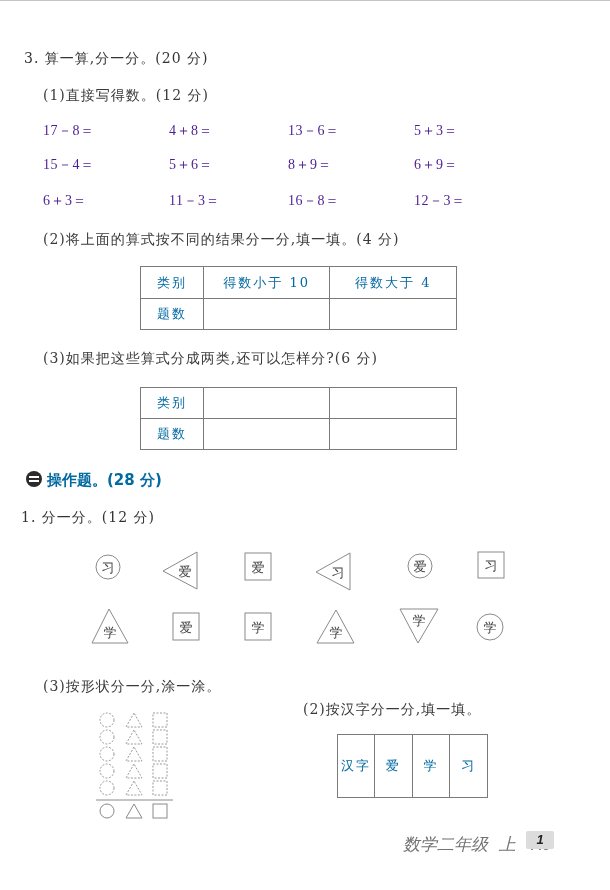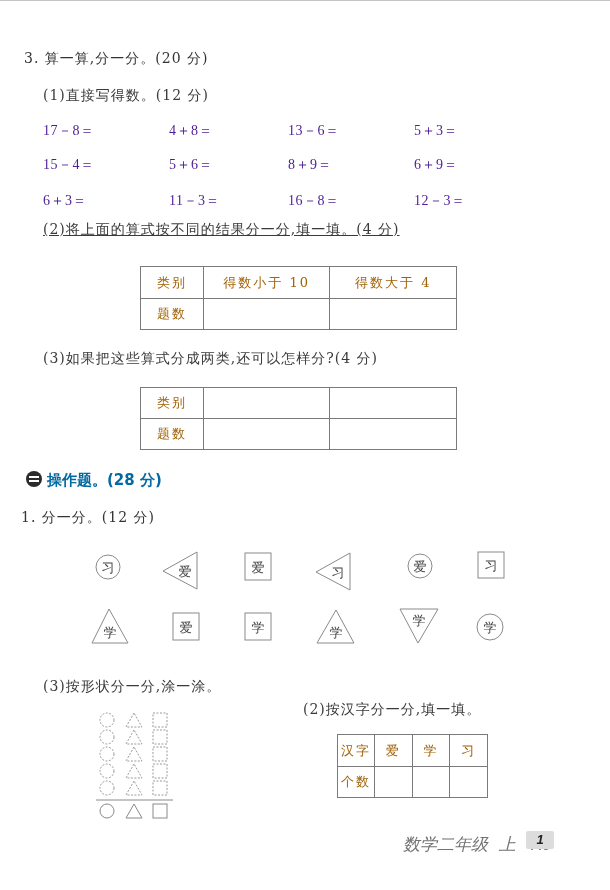--- a/index.html
+++ b/index.html
@@ -9,21 +9,21 @@
   .topline { position:absolute; left:0; top:0; width:610px; height:1px; background:#c4c4c4; }
   .q { font-size:14px; letter-spacing:1px; color:#333; }
   .sub { font-size:14px; letter-spacing:1px; color:#3a3a3a; }
   .eq { font-size:14px; color:#4c1d95; font-family:"Liberation Serif","DejaVu Serif",serif; letter-spacing:0.5px; }
   .sec { font-family:"DejaVu Sans","Liberation Sans",sans-serif; font-size:15px; font-weight:bold; color:#0369a1; }
   .sec-badge { display:inline-block; width:16px; height:16px; border-radius:50%; background:#2b2b2b; position:relative; vertical-align:-2px; margin-right:5px; }
   .sec-badge::before, .sec-badge::after { content:""; position:absolute; left:3px; width:10px; height:2px; background:#fff; }
   .sec-badge::before { top:5px; }
   .sec-badge::after { top:9px; }
   table.grid { position:absolute; border-collapse:collapse; }
-  table.grid td { border:1px solid #7a7a7a; text-align:center; font-size:13px; color:#a16207; letter-spacing:2px; padding:0; }
+  table.grid td { border:1px solid #7a7a7a; text-align:center; font-size:13px; color:#0369a1; letter-spacing:2px; padding:0; }
   .footer { font-family:"Liberation Sans","DejaVu Sans",sans-serif; font-style:italic; font-size:17px; color:#737373; }
   .pagenum { position:absolute; left:526px; top:831px; width:28px; height:18px; background:#dcdcdc; border-radius:2px;
              font-family:"Liberation Sans",sans-serif; font-weight:bold; font-style:italic; font-size:13px; color:#222; text-align:center; line-height:18px; }
   svg text { font-family:"DejaVu Serif","Liberation Serif",serif; fill:#444; }
 </style>
 </head>
 <body>
 
 <div class="topline"></div>
 
@@ -40,38 +40,38 @@
   <div class="abs eq" style="left:169px;top:156px;">5＋6＝</div>
   <div class="abs eq" style="left:288px;top:156px;">8＋9＝</div>
   <div class="abs eq" style="left:414px;top:156px;">6＋9＝</div>
 
   <div class="abs eq" style="left:43px;top:192px;">6＋3＝</div>
   <div class="abs eq" style="left:169px;top:192px;">11－3＝</div>
   <div class="abs eq" style="left:288px;top:192px;">16－8＝</div>
   <div class="abs eq" style="left:414px;top:192px;">12－3＝</div>
 </div>
 
-<div class="abs sub" style="left:43px;top:221px;text-decoration:underline;">(2)将上面的算式按不同的结果分一分,填一填。(4 分)</div>
+<div class="abs sub" style="left:43px;top:231px;">(2)将上面的算式按不同的结果分一分,填一填。(4 分)</div>
 
 <table class="grid" style="left:140px;top:266px;width:317px;height:64px;">
   <tbody>
       <tr style="height:32px;">
     <td style="width:62px;">类别</td>
     <td style="width:126px;">得数小于 10</td>
     <td style="width:126px;">得数大于 4</td>
   </tr>
   <tr style="height:31px;">
     <td>题数</td>
     <td></td>
     <td></td>
   </tr>
 </tbody>
   </table>
 
-<div class="abs sub" style="left:43px;top:350px;">(3)如果把这些算式分成两类,还可以怎样分?(4 分)</div>
+<div class="abs sub" style="left:43px;top:350px;">(3)如果把这些算式分成两类,还可以怎样分?(6 分)</div>
 
 <table class="grid" style="left:140px;top:387px;width:317px;height:62px;">
   <tbody>
       <tr style="height:31px;">
     <td style="width:62px;">类别</td>
     <td style="width:126px;"></td>
     <td style="width:126px;"></td>
   </tr>
   <tr style="height:31px;">
     <td>题数</td>
@@ -151,26 +151,20 @@
 <div class="abs sub" style="left:303px;top:701px;">(2)按汉字分一分,填一填。</div>
 
 <table class="grid" style="left:337px;top:734px;width:151px;height:64px;">
   <tbody>
       <tr style="height:32px;">
     <td style="width:46px;">汉字</td>
     <td style="width:47px;">爱</td>
     <td style="width:47px;">学</td>
     <td style="width:47px;">习</td>
   </tr>
-  <tr style="height:31px;">
-    <td>个数</td>
-    <td></td>
-    <td></td>
-    <td></td>
-  </tr>
 </tbody>
   </table>
 
 <div class="abs footer" style="left:403px;top:833px;">
   <span>数学二年级</span>
   <span style="margin-left:6px;">上</span>
   <span style="margin-left:10px;">RJ</span>
 </div>
 <div class="pagenum">1</div>
 

